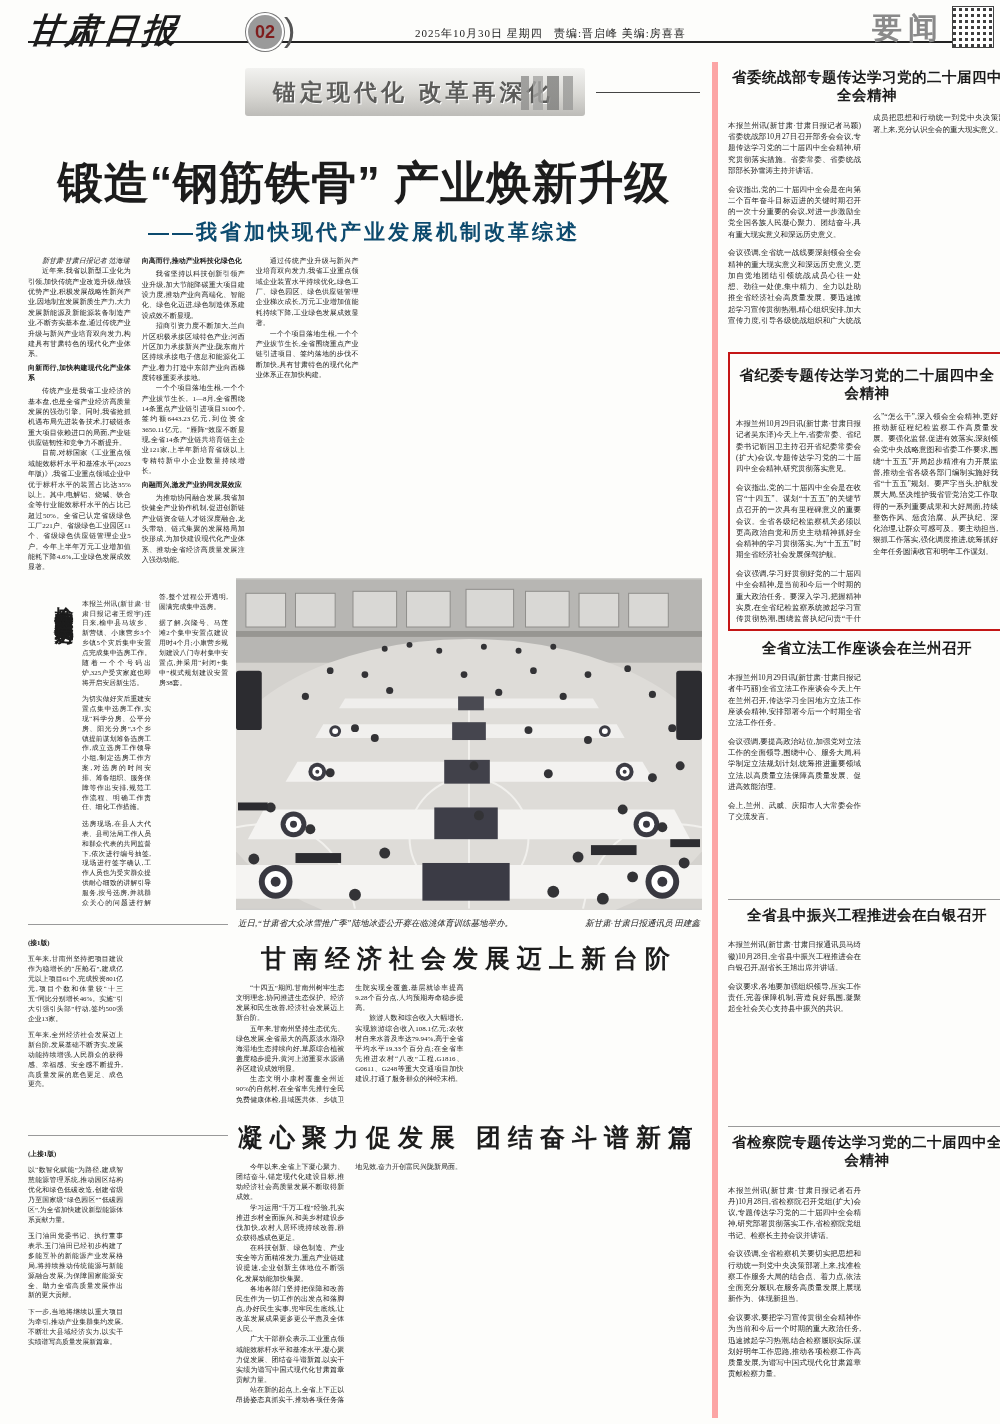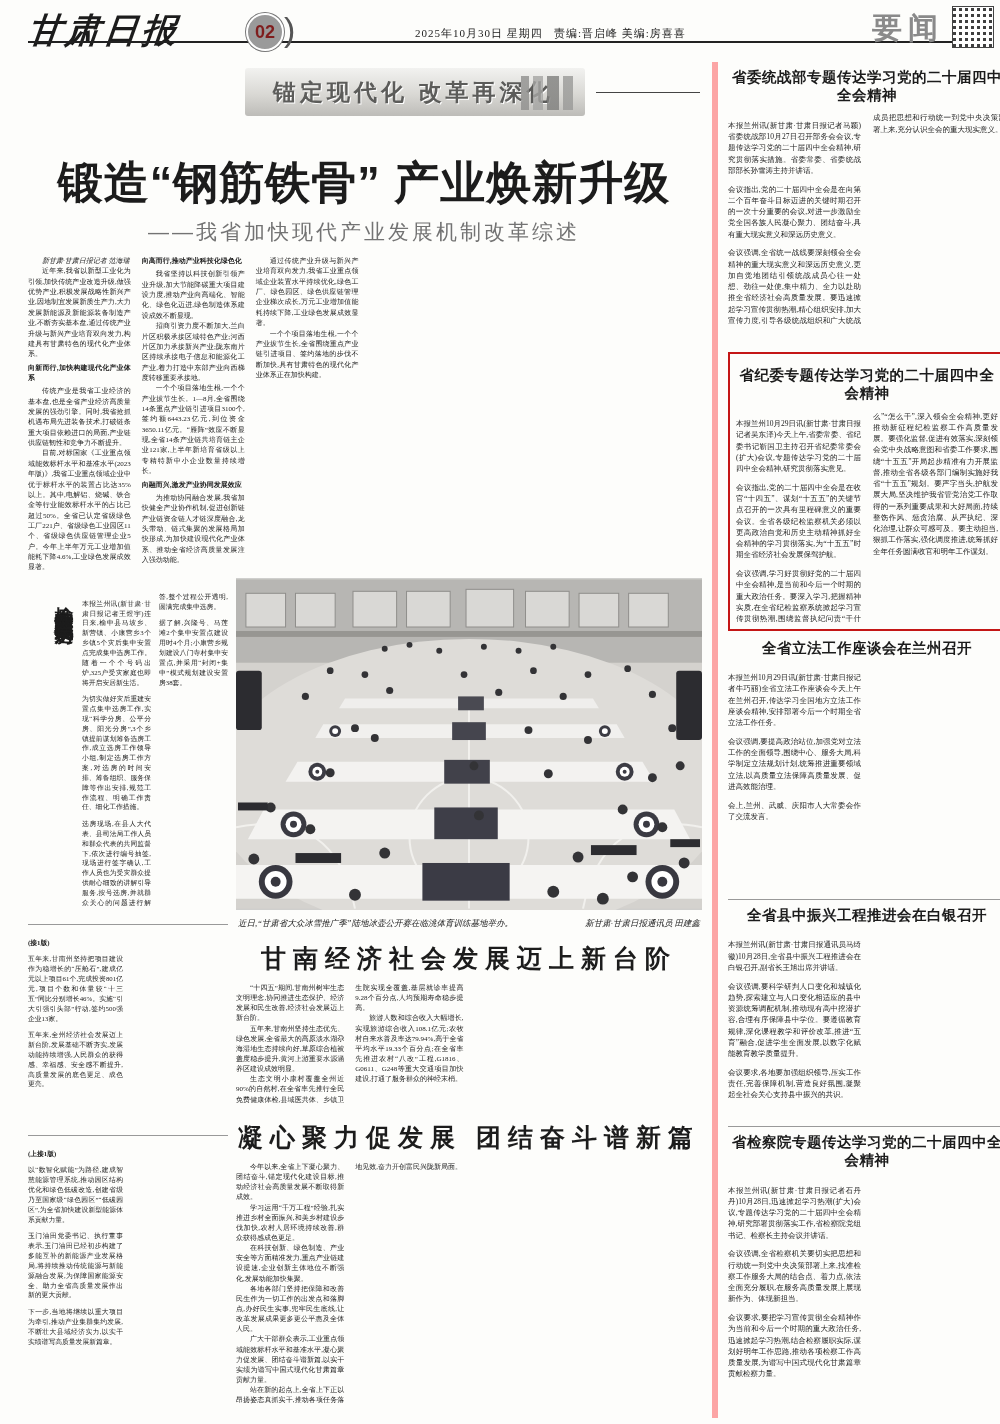--- a/index.html
+++ b/index.html
@@ -29,21 +29,21 @@
         letter-spacing:4px;text-shadow:1px 1px 0 #fff;}
   .skyline{position:absolute;right:6px;bottom:6px;width:58px;height:34px;background:
         linear-gradient(90deg,#8f8f8d 0 8px,transparent 8px 12px,#a5a5a3 12px 22px,transparent 22px 26px,
         #7f7f7d 26px 38px,transparent 38px 42px,#999997 42px 52px,transparent 52px);opacity:.8;}
   .banner-line{position:absolute;left:568px;top:26px;width:104px;border-top:1px solid #444;}
   
   .lead-head{position:absolute;left:28px;top:128px;width:672px;text-align:center;
         font-family:"Liberation Sans","DejaVu Sans",sans-serif;font-weight:900;font-size:45px;
         letter-spacing:1px;line-height:1.1;}
   .lead-sub{position:absolute;left:28px;top:218px;width:672px;text-align:center;
-        font-family:"Liberation Sans",sans-serif;font-weight:normal;font-size:21px;letter-spacing:3px;color:#737373;}
+        font-family:"Liberation Sans",sans-serif;font-weight:bold;font-size:21px;letter-spacing:3px;color:#0c4a6e;}
   .lead-body{position:absolute;left:28px;top:256px;width:672px;height:330px;
         column-count:6;column-gap:11px;column-fill:auto;font-size:7px;line-height:1.48;text-align:justify;}
   .lead-body p,.colbody p{margin:0;text-indent:2em;}
   .byline{font-style:italic;color:#222;}
   .col-subhead{font-weight:bold;text-indent:0 !important;margin:3px 0 !important;
         font-family:"Liberation Sans",sans-serif;}
   
   .left-strip{position:absolute;left:28px;top:592px;width:200px;height:824px;}
   .yz{display:flex;height:326px;}
   .yz-head{writing-mode:vertical-rl;text-orientation:upright;font-family:"Liberation Sans",sans-serif;
@@ -273,25 +273,25 @@
       <div class="sb-body b2">
         <span></span>
       <p>本报兰州10月29日讯(新甘肃·甘肃日报记者牛巧丽)全省立法工作座谈会今天上午在兰州召开,传达学习全国地方立法工作座谈会精神,安排部署今后一个时期全省立法工作任务。</p><p>会议强调,要提高政治站位,加强党对立法工作的全面领导,围绕中心、服务大局,科学制定立法规划计划,统筹推进重要领域立法,以高质量立法保障高质量发展、促进高效能治理。</p><p>会上,兰州、武威、庆阳市人大常委会作了交流发言。</p></div>
     </div>
     <div class="sb-rule"></div>
 
     <div class="sb-art">
       <h3 class="sb-head">全省县中振兴工程推进会在白银召开</h3>
       <div class="sb-body b3">
         <span></span>
-      <p>本报兰州讯(新甘肃·甘肃日报通讯员马绮徽)10月28日,全省县中振兴工程推进会在白银召开,副省长王旭出席并讲话。</p><p>会议强调,要科学研判人口变化和城镇化趋势,探索建立与人口变化相适应的县中资源统筹调配机制,推动现有高中挖潜扩容,合理有序保障县中学位。要遵循教育规律,深化课程教学和评价改革,推进“五育”融合,促进学生全面发展,以数字化赋能教育教学质量提升。</p><p>会议要求,各地要加强组织领导,压实工作责任,完善保障机制,营造良好氛围,凝聚起全社会关心支持县中振兴的共识。</p></div>
+      <p>本报兰州讯(新甘肃·甘肃日报通讯员马绮徽)10月28日,全省县中振兴工程推进会在白银召开,副省长王旭出席并讲话。</p><p>会议要求,各地要加强组织领导,压实工作责任,完善保障机制,营造良好氛围,凝聚起全社会关心支持县中振兴的共识。</p></div>
     </div>
     <div class="sb-rule"></div>
 
     <div class="sb-art">
       <h3 class="sb-head">省检察院专题传达学习党的二十届四中全会精神</h3>
       <div class="sb-body b4">
         <span></span>
-      <p>本报兰州讯(新甘肃·甘肃日报记者石丹丹)10月28日,迅速掀起学习热潮(扩大)会议,专题传达学习党的二十届四中全会精神,研究部署贯彻落实工作,省检察院党组书记、检察长主持会议并讲话。</p><p>会议强调,全省检察机关要切实把思想和行动统一到党中央决策部署上来,找准检察工作服务大局的结合点、着力点,依法全面充分履职,在服务高质量发展上展现新作为、体现新担当。</p><p>会议要求,要把学习宣传贯彻全会精神作为当前和今后一个时期的重大政治任务,迅速掀起学习热潮,结合检察履职实际,谋划好明年工作思路,推动各项检察工作高质量发展,为谱写中国式现代化甘肃篇章贡献检察力量。</p></div>
+      <p>本报兰州讯(新甘肃·甘肃日报记者石丹丹)10月28日,省检察院召开党组(扩大)会议,专题传达学习党的二十届四中全会精神,研究部署贯彻落实工作,省检察院党组书记、检察长主持会议并讲话。</p><p>会议强调,全省检察机关要切实把思想和行动统一到党中央决策部署上来,找准检察工作服务大局的结合点、着力点,依法全面充分履职,在服务高质量发展上展现新作为、体现新担当。</p><p>会议要求,要把学习宣传贯彻全会精神作为当前和今后一个时期的重大政治任务,迅速掀起学习热潮,结合检察履职实际,谋划好明年工作思路,推动各项检察工作高质量发展,为谱写中国式现代化甘肃篇章贡献检察力量。</p></div>
     </div>
 
   </div>
 </div>
 
 </body></html>

